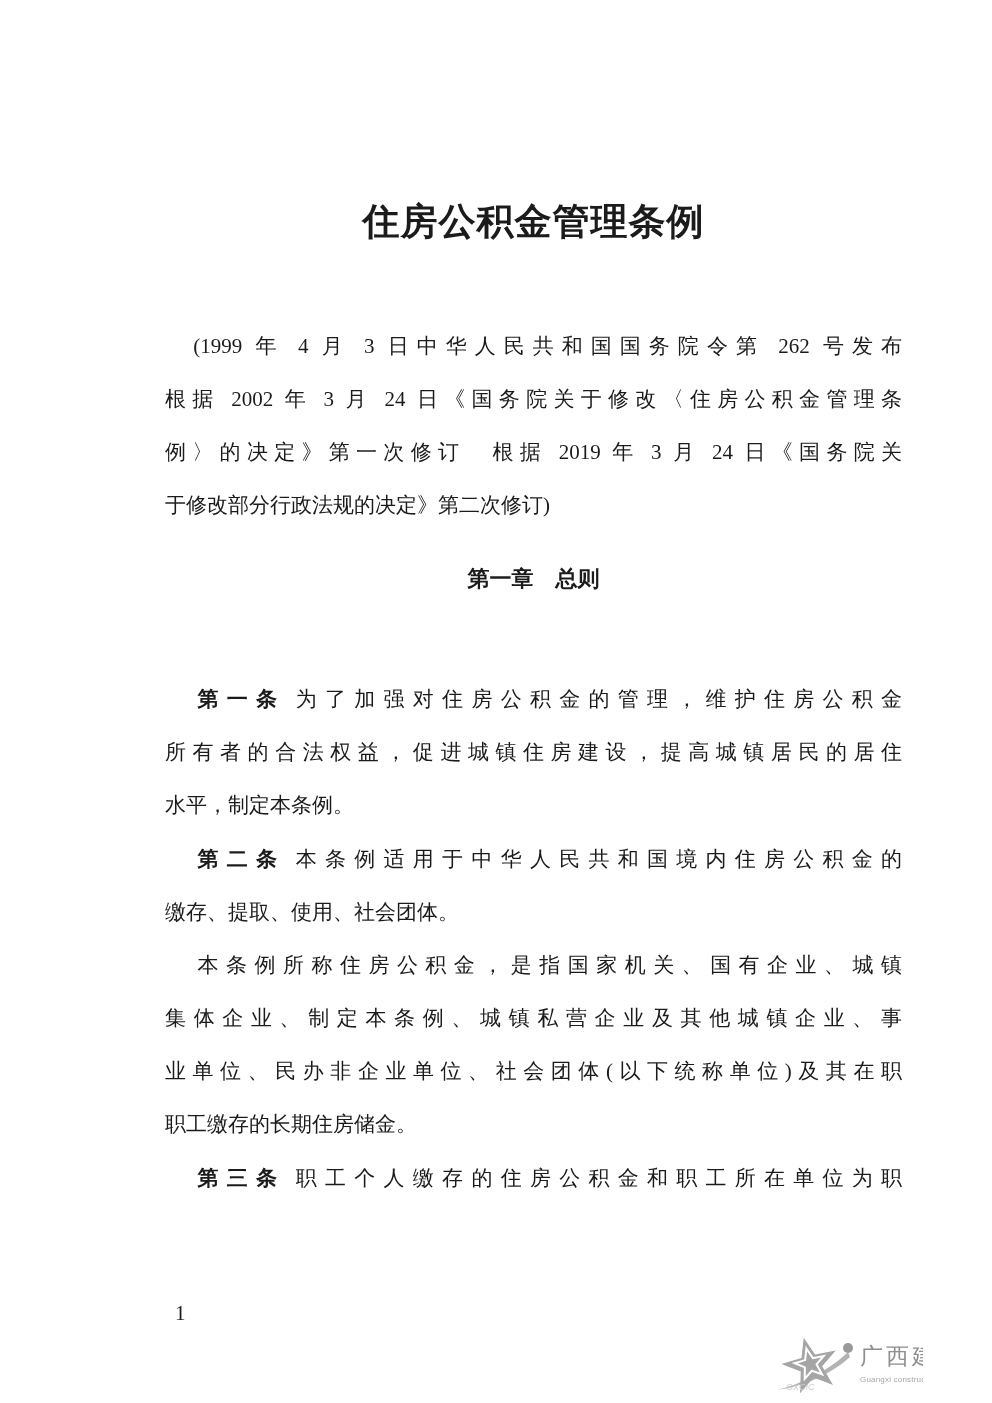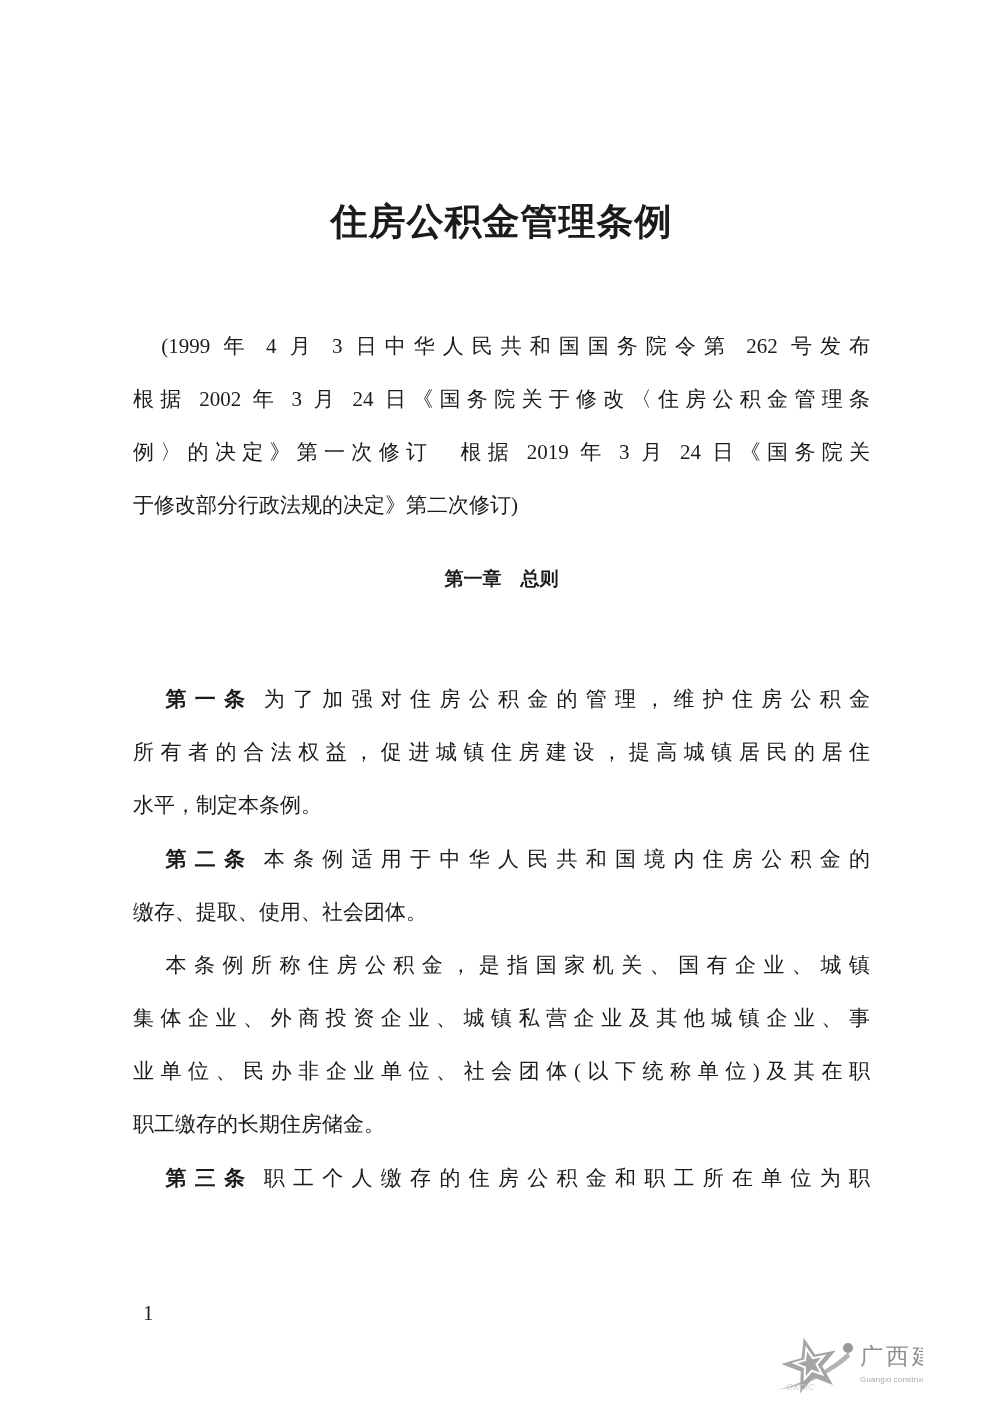--- a/index.html
+++ b/index.html
@@ -5,20 +5,21 @@
   * { margin: 0; padding: 0; box-sizing: border-box; }
   html, body { background: #ffffff; }
   .page {
     position: relative;
     width: 923px;
     height: 1403px;
     background: #ffffff;
     color: #1b1b1b;
     font-family: "Liberation Serif", "DejaVu Serif", serif;
     overflow: hidden;
+    padding-left: 32px;
   }
   .content { width: 737px; margin-left: 133px; }
 
   .doc-title {
     padding-top: 200px;
     font-family: "Liberation Sans", "DejaVu Sans", sans-serif;
     font-weight: 700;
     font-size: 37px;
     line-height: 44px;
     letter-spacing: 1px;
@@ -36,21 +37,21 @@
     text-align: justify;
     text-align-last: justify;
   }
   .ind-sm { text-indent: 1.35em; }
   .ind { text-indent: 1.55em; }
 
   .chapter {
     margin-top: 22px;
     font-family: "Liberation Sans", "DejaVu Sans", sans-serif;
     font-weight: 700;
-    font-size: 19px;
+    font-size: 22px;
     line-height: 50px;
     text-align: center;
   }
 
   .body-text { margin-top: 68px; }
   .art-label {
     font-family: "Liberation Sans", "DejaVu Sans", sans-serif;
     font-weight: 700;
     margin-right: 0.5em;
   }
@@ -112,21 +113,21 @@
       </div>
       <div class="line jfull">所有者的合法权益，促进城镇住房建设，提高城镇居民的居住</div>
       <div class="line">水平，制定本条例。</div>
 
       <div class="line jfull ind">
         <span class="art-label">第二条</span><span>本条例适用于中华人民共和国境内住房公积金的</span>
       </div>
       <div class="line">缴存、提取、使用、社会团体。</div>
 
       <div class="line jfull ind">本条例所称住房公积金，是指国家机关、国有企业、城镇</div>
-      <div class="line jfull">集体企业、外商投资企业、城镇私营企业及其他城镇企业、事</div>
+      <div class="line jfull">集体企业、制定本条例、城镇私营企业及其他城镇企业、事</div>
       <div class="line jfull">业单位、民办非企业单位、社会团体(以下统称单位)及其在职</div>
       <div class="line">职工缴存的长期住房储金。</div>
 
       <div class="line jfull ind">
         <span class="art-label">第三条</span><span>职工个人缴存的住房公积金和职工所在单位为职</span>
       </div>
 
     </div>
 
     <div class="page-number">1</div>

